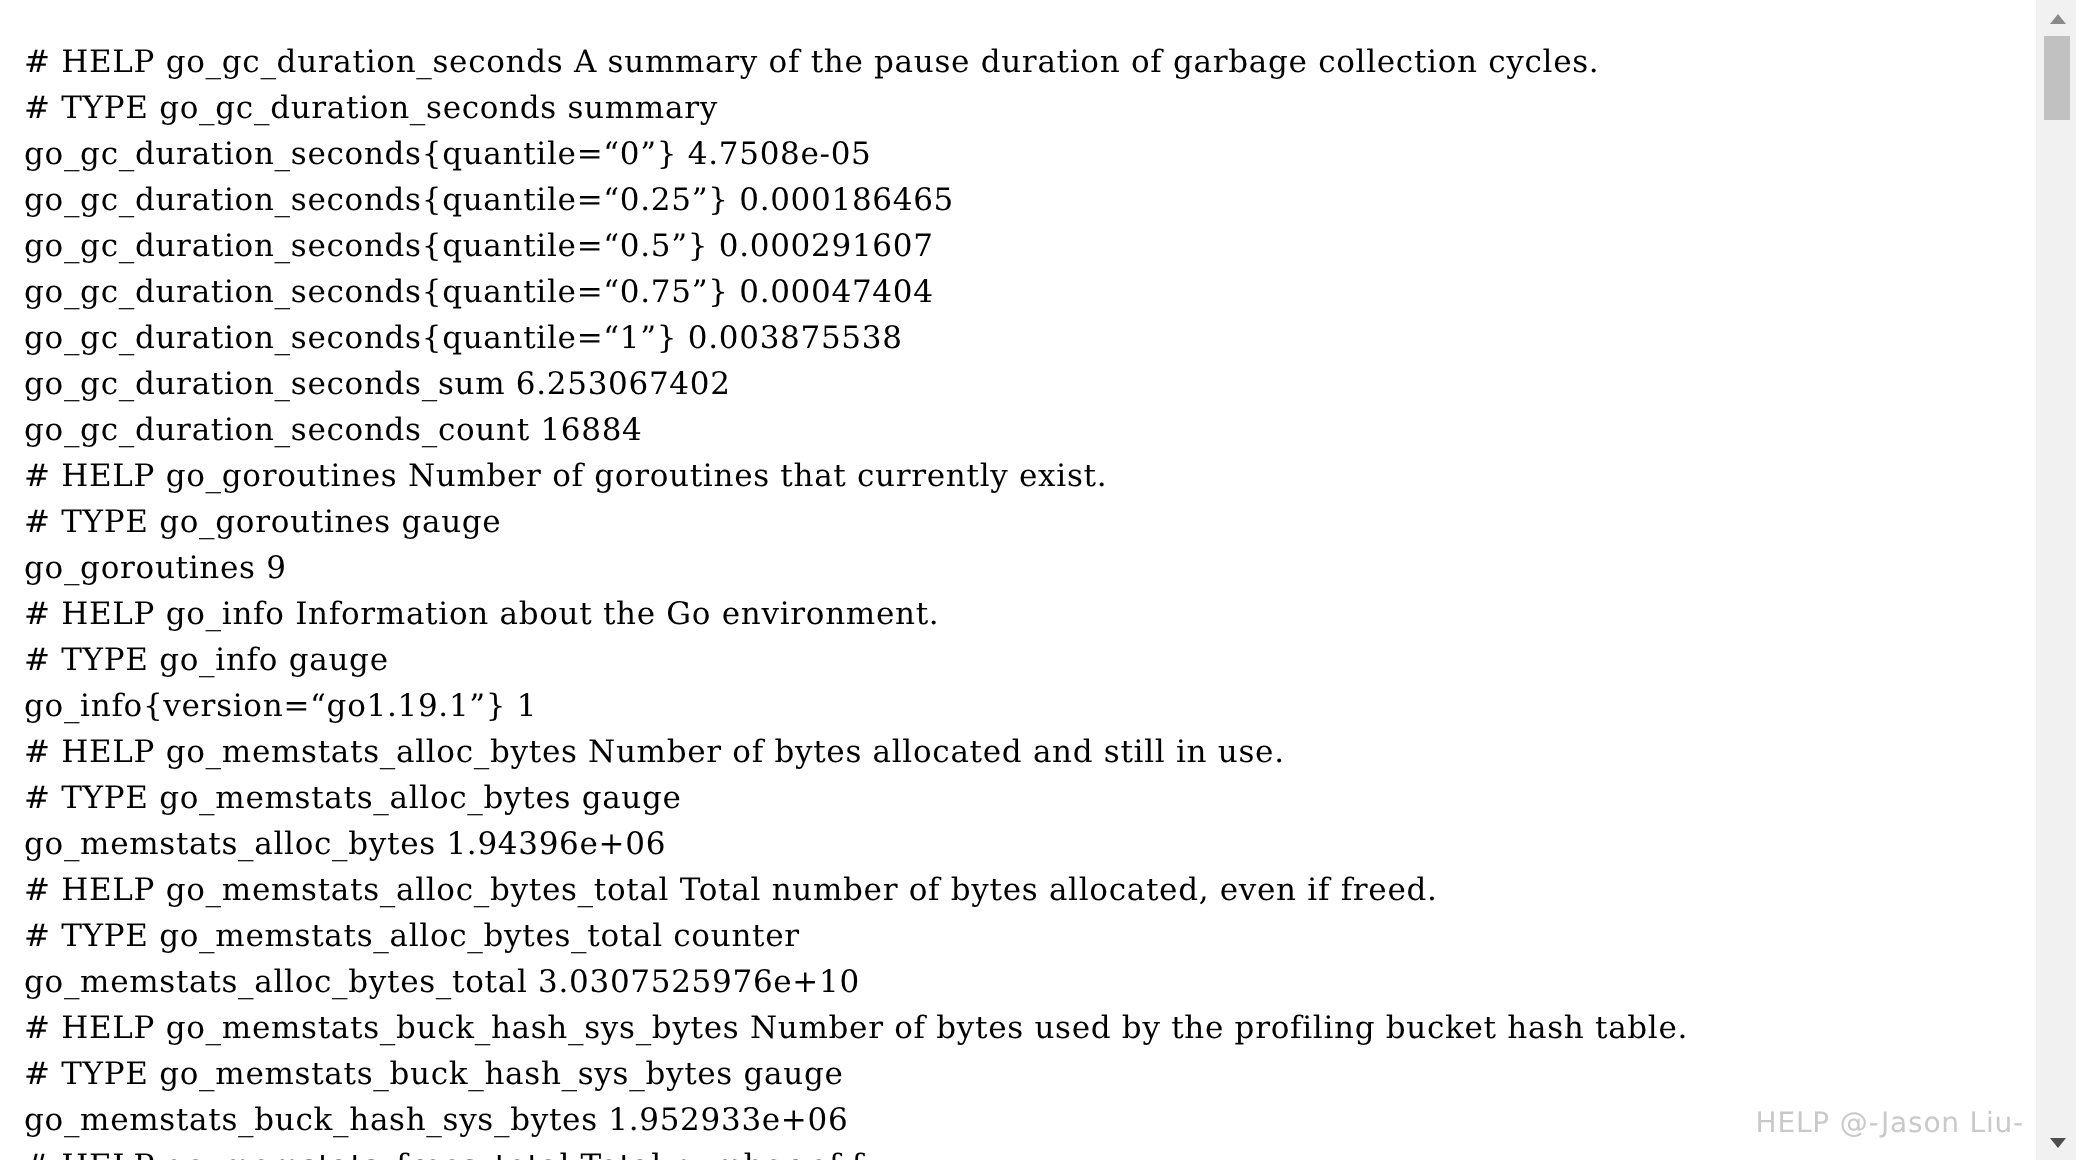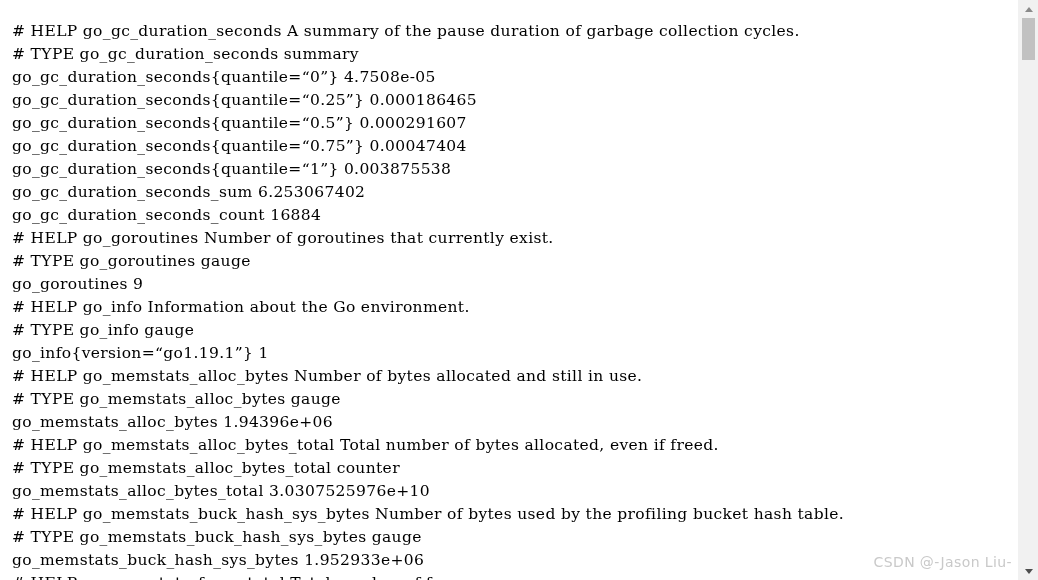--- a/index.html
+++ b/index.html
@@ -138,15 +138,15 @@
       <span class="sb-arrow up"></span>
     </div>
     <div class="sb-track">
       <div class="sb-thumb" id="sb-thumb" style="top: 0px; height: 42px; background: rgb(193, 193, 193);"></div>
     </div>
     <div class="sb-btn down">
       <span class="sb-arrow down"></span>
     </div>
   </div>
 
-  <div class="watermark">CSDN @-Jason Liu-</div>
+  <div class="watermark">HELP @-Jason Liu-</div>
 
 </div>
 
 </body></html>

